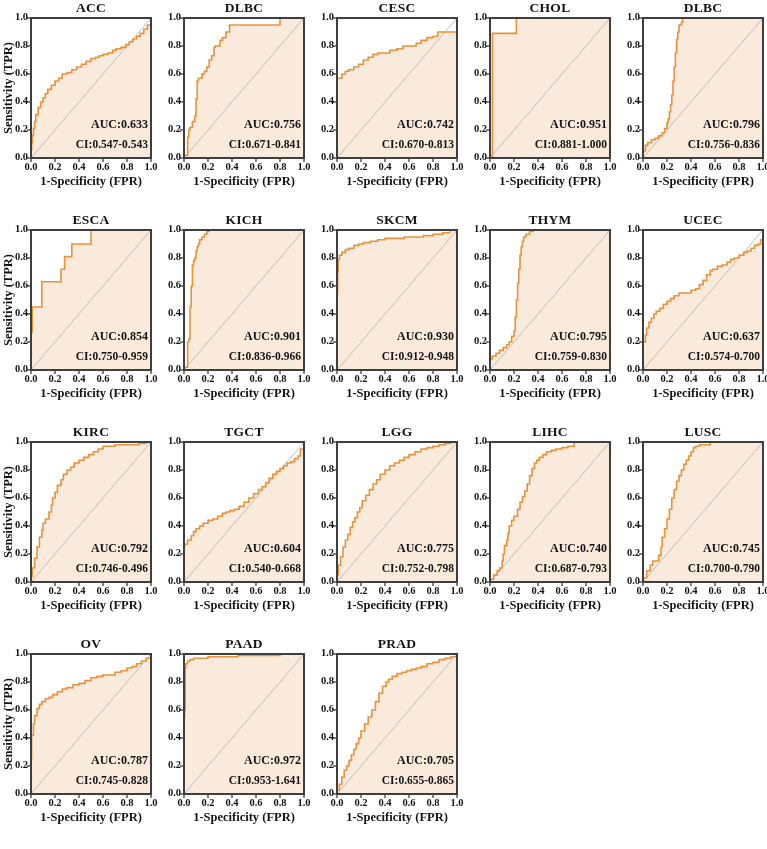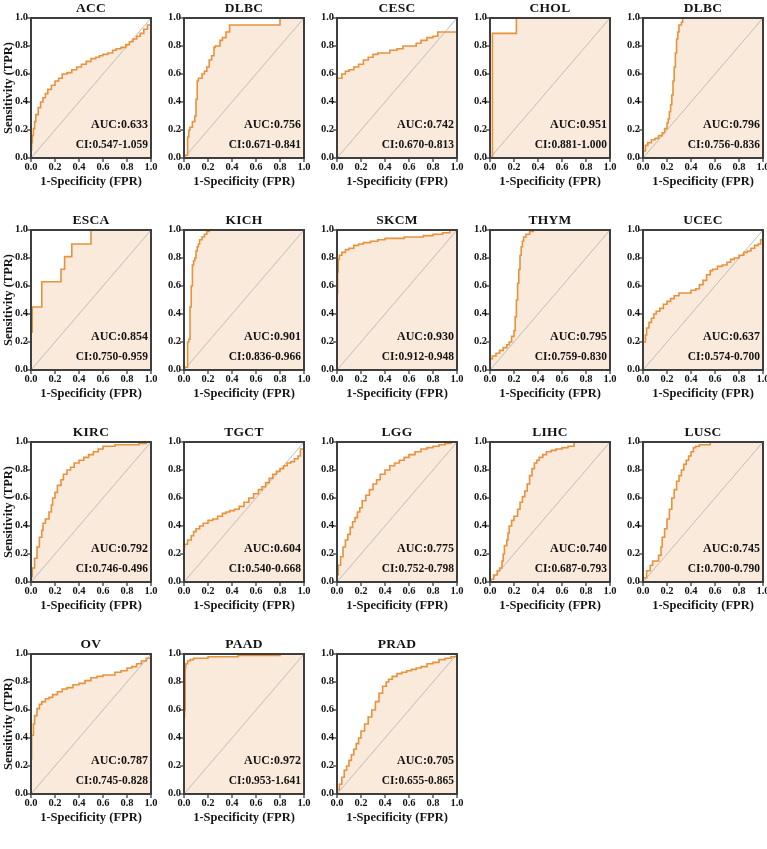--- a/index.html
+++ b/index.html
@@ -57,21 +57,21 @@
             <line x1="-4" y1="84" x2="0" y2="84" stroke="#3E3E3E" stroke-width="1.3"></line>
             <line x1="72" y1="140" x2="72" y2="144" stroke="#3E3E3E" stroke-width="1.3"></line>
             <line x1="-4" y1="56" x2="0" y2="56" stroke="#3E3E3E" stroke-width="1.3"></line>
             <line x1="96" y1="140" x2="96" y2="144" stroke="#3E3E3E" stroke-width="1.3"></line>
             <line x1="-4" y1="28" x2="0" y2="28" stroke="#3E3E3E" stroke-width="1.3"></line>
             <line x1="120" y1="140" x2="120" y2="144" stroke="#3E3E3E" stroke-width="1.3"></line>
             <line x1="-4" y1="0" x2="0" y2="0" stroke="#3E3E3E" stroke-width="1.3"></line>
             <rect x="0" y="0" width="120" height="140" fill="none" stroke="#3E3E3E" stroke-width="2"></rect>
           </svg>
           <div class="auc">AUC:0.633</div>
-          <div class="ci">CI:0.547-1.059</div>
+          <div class="ci">CI:0.547-0.543</div>
         </div>
         <div class="xtick" style="left: 18px;">0.0</div>
         <div class="ytick" style="top: 151px;">0.0</div>
         <div class="xtick" style="left: 42px;">0.2</div>
         <div class="ytick" style="top: 123px;">0.2</div>
         <div class="xtick" style="left: 66px;">0.4</div>
         <div class="ytick" style="top: 95px;">0.4</div>
         <div class="xtick" style="left: 90px;">0.6</div>
         <div class="ytick" style="top: 67px;">0.6</div>
         <div class="xtick" style="left: 114px;">0.8</div>

